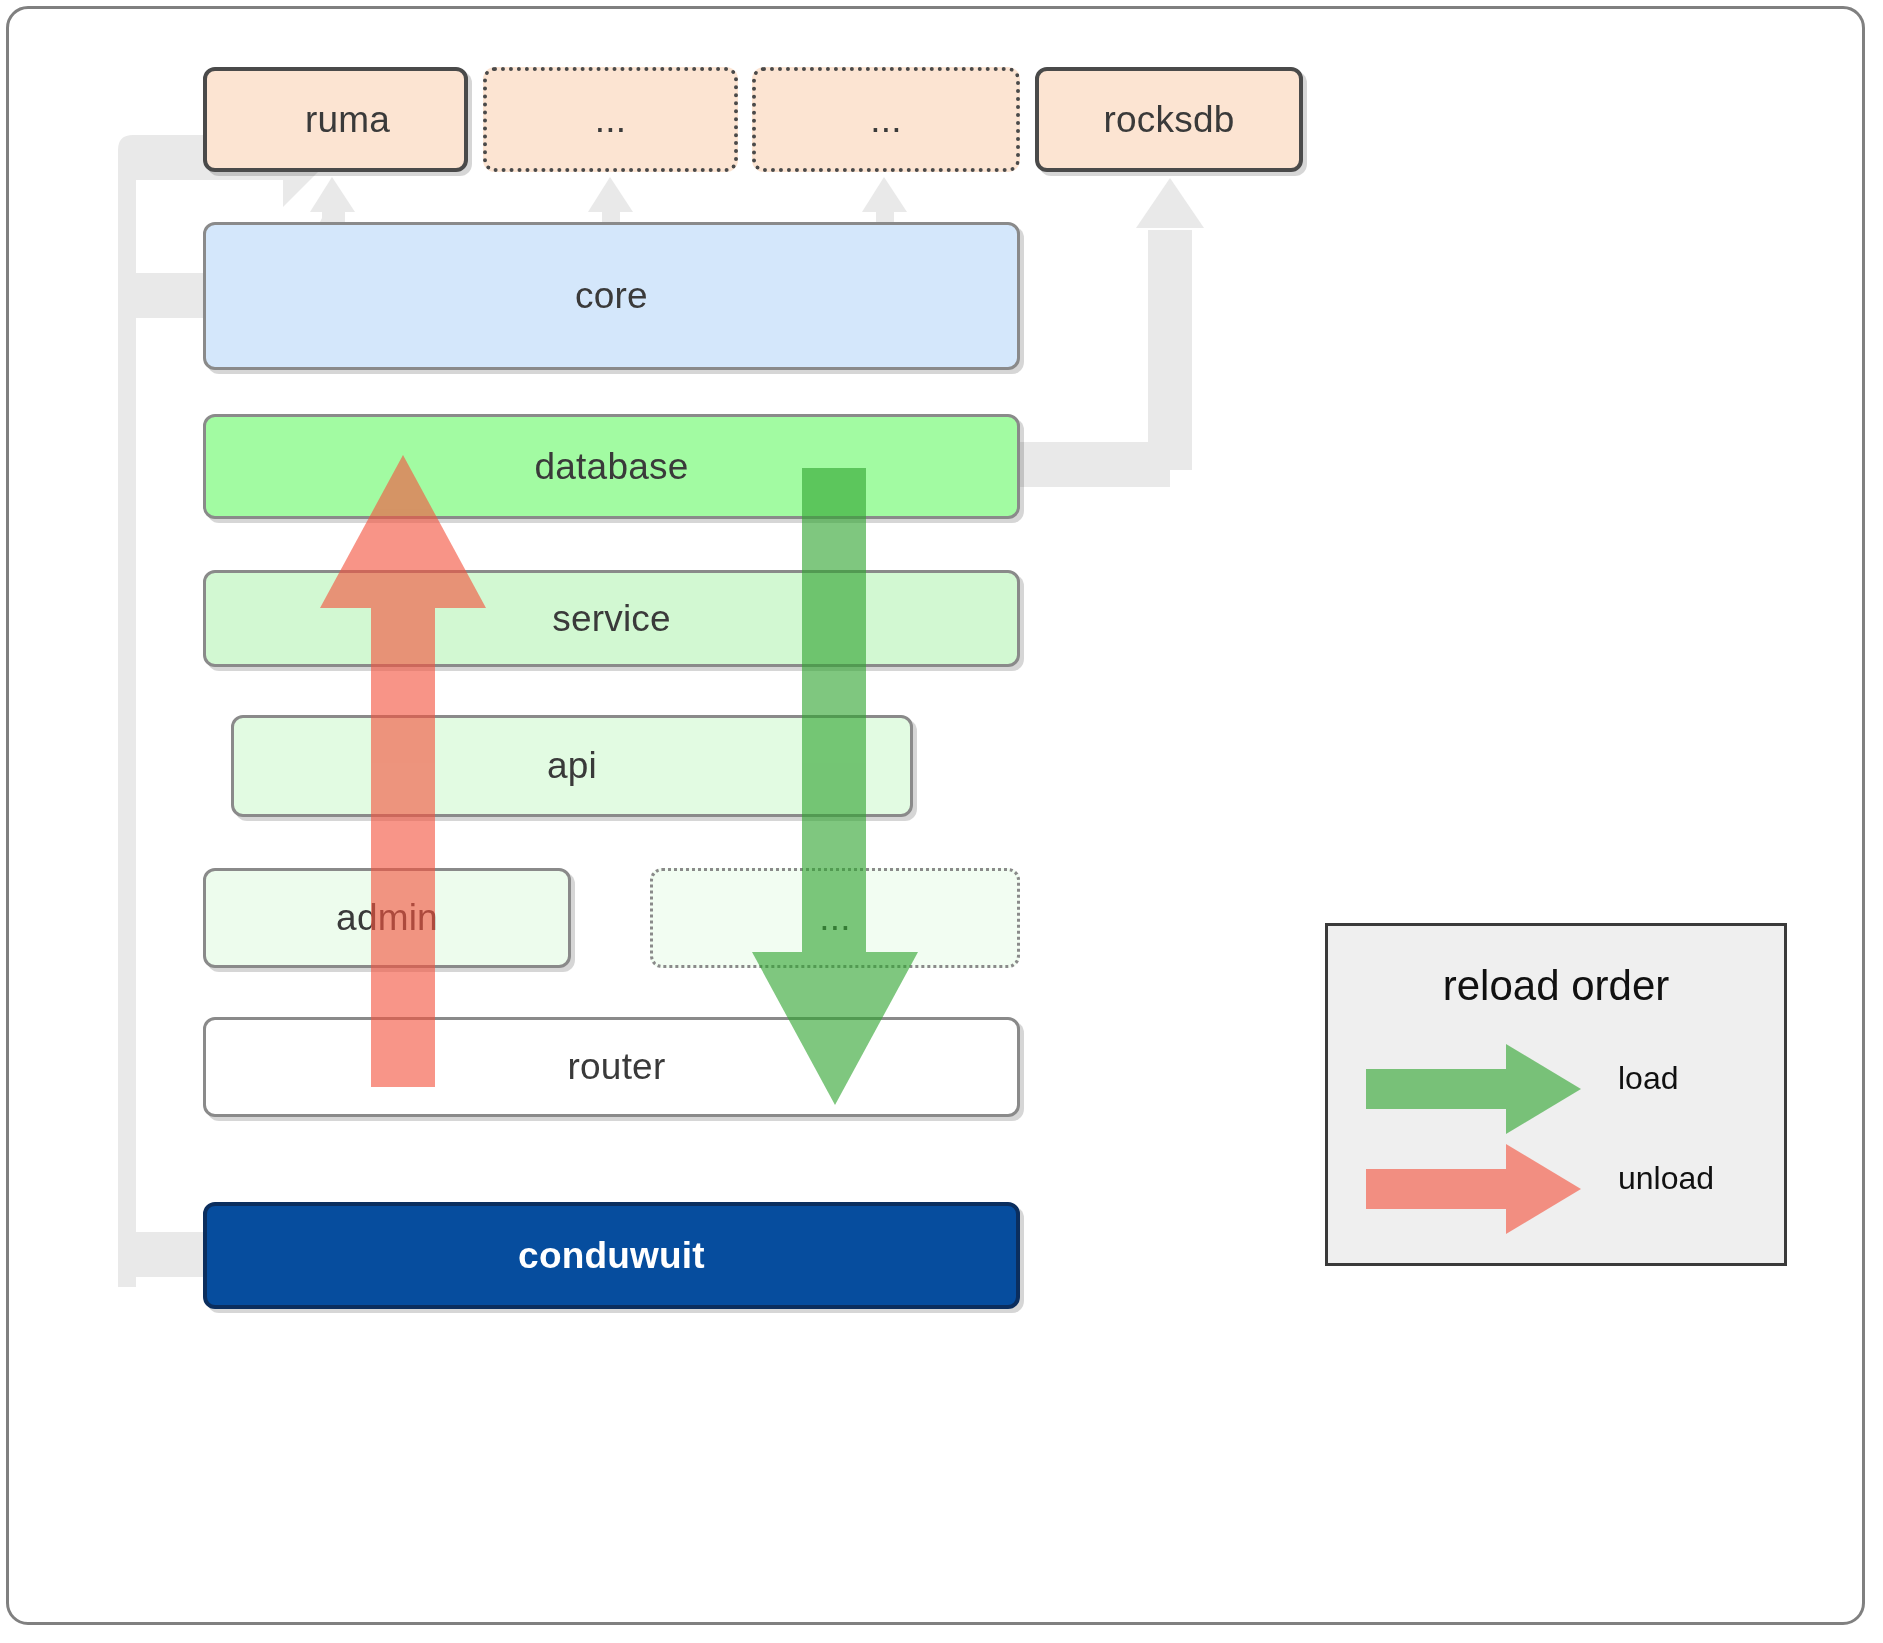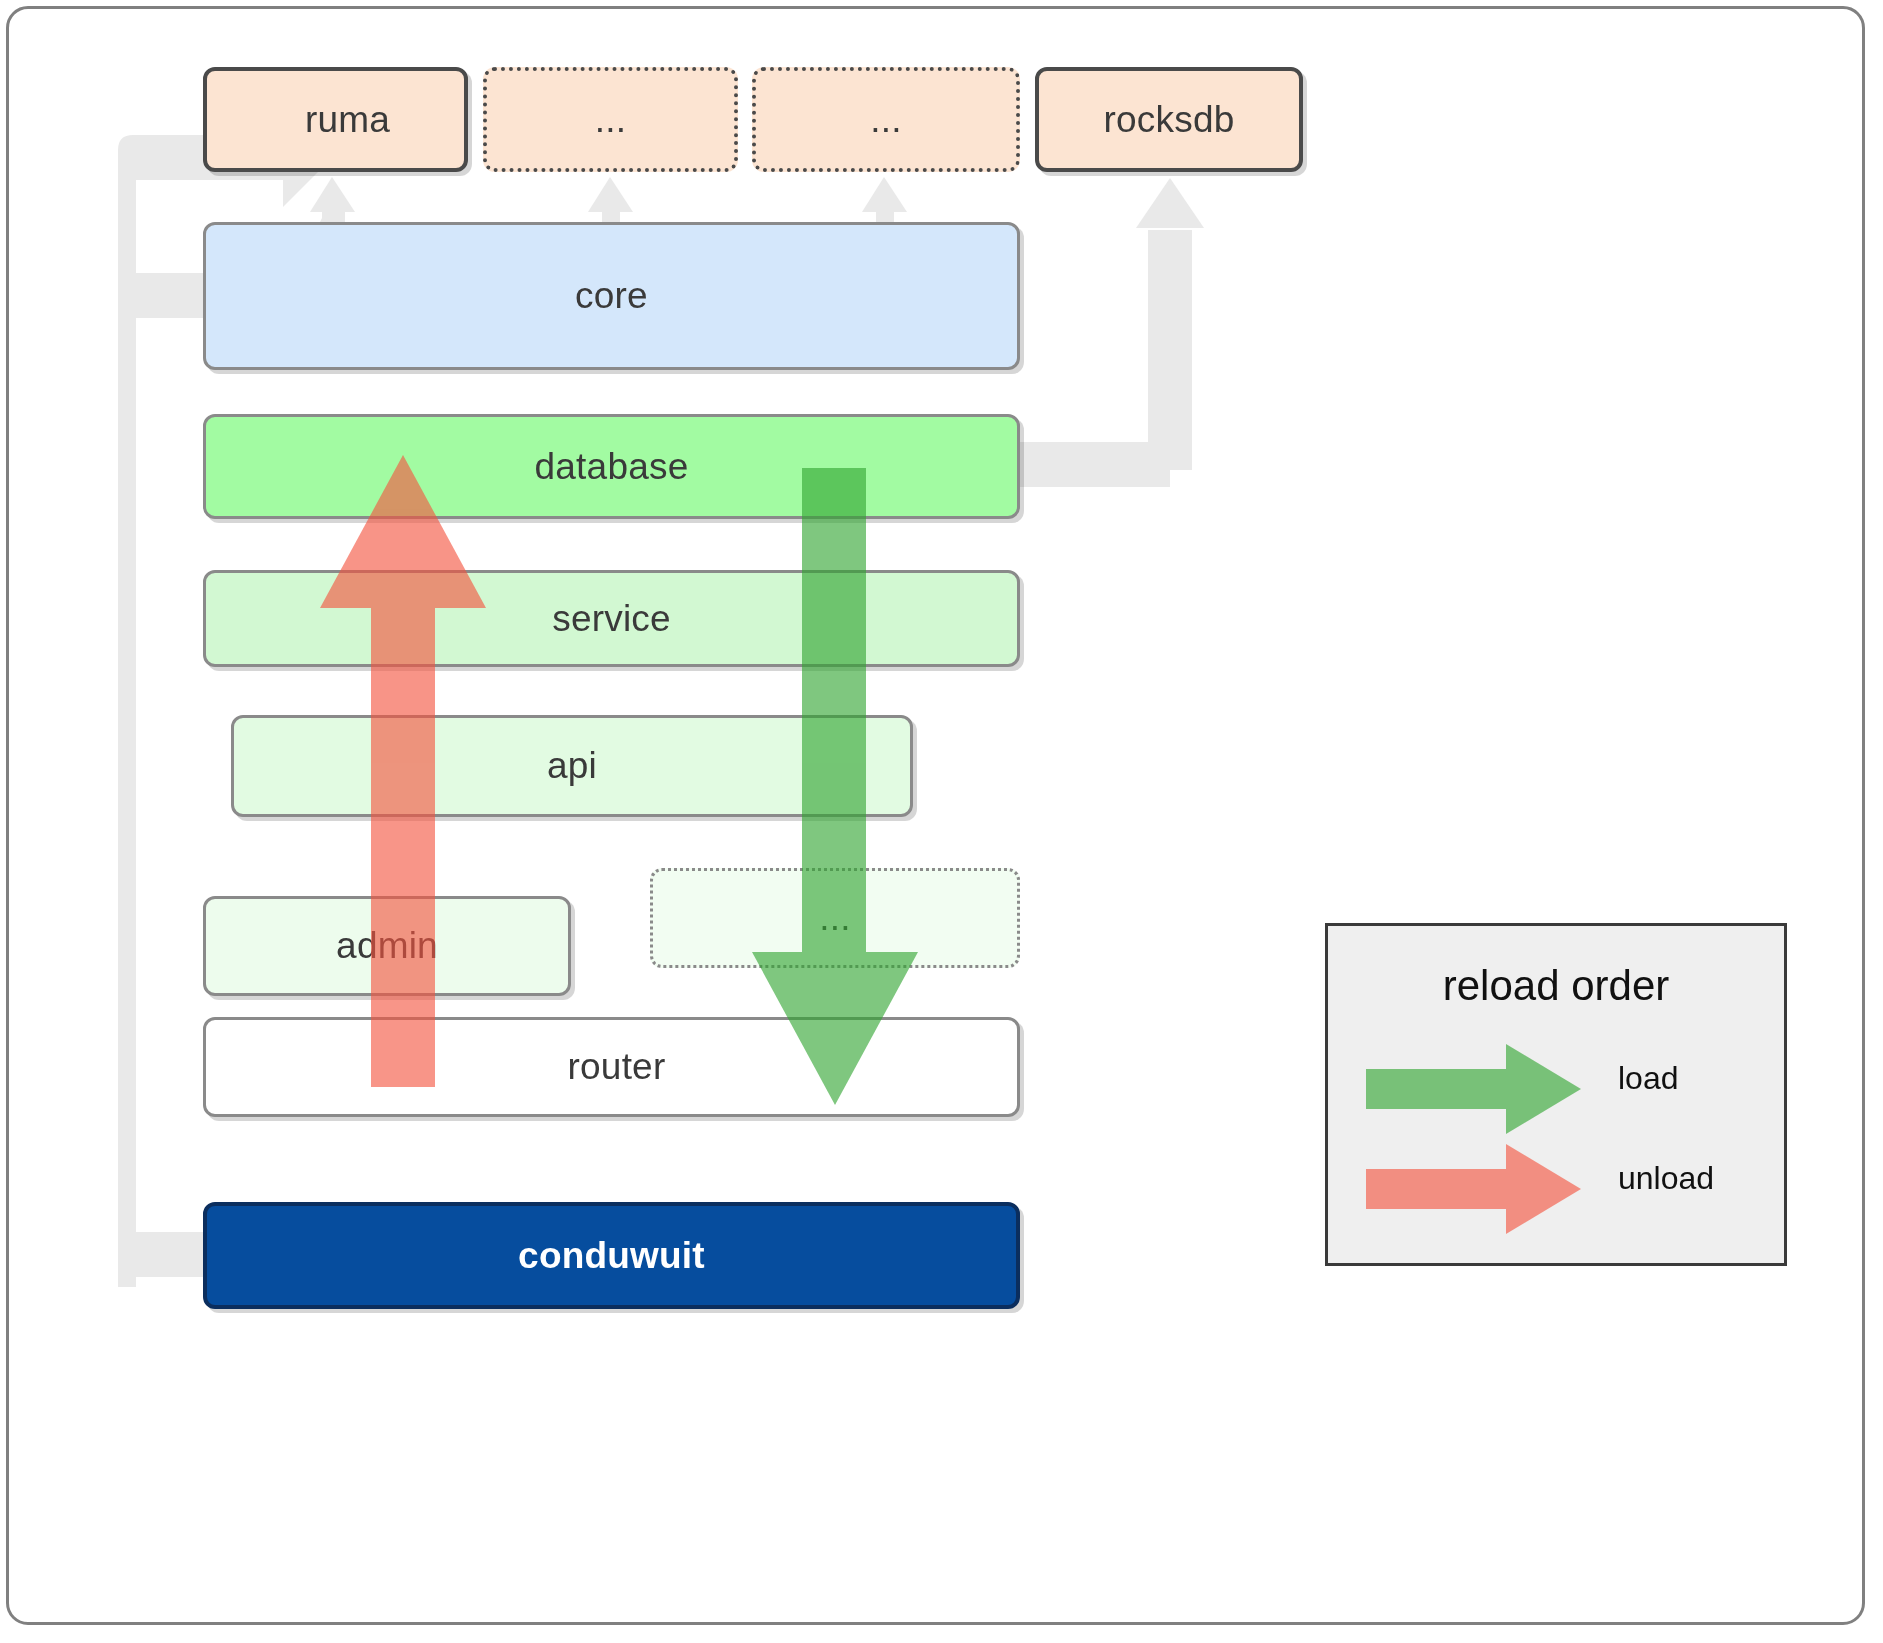--- a/index.html
+++ b/index.html
@@ -167,21 +167,21 @@
   </div>
 
   <div class="node svc solid-gray shadowed" style="left:203px;top:570px;width:817px;height:97px;">
     <span>service</span>
   </div>
 
   <div class="node api solid-gray shadowed" style="left:203px;top:715px;width:682px;height:102px;margin-left:28px;">
     <span>api</span>
   </div>
 
-  <div class="node adm solid-gray shadowed" style="left:203px;top:868px;width:368px;height:100px;margin-top:28px;">
+  <div class="node adm solid-gray shadowed" style="left:203px;top:868px;width:368px;height:100px;">
     <span>admin</span>
   </div>
 
   <div class="node dots-b dotted-gray" style="left:650px;top:868px;width:370px;height:100px;">
     <span>...</span>
   </div>
 
   <div class="node router solid-gray shadowed" style="left:203px;top:1017px;width:817px;height:100px;padding-left:10px;">
     <span>router</span>
   </div>

